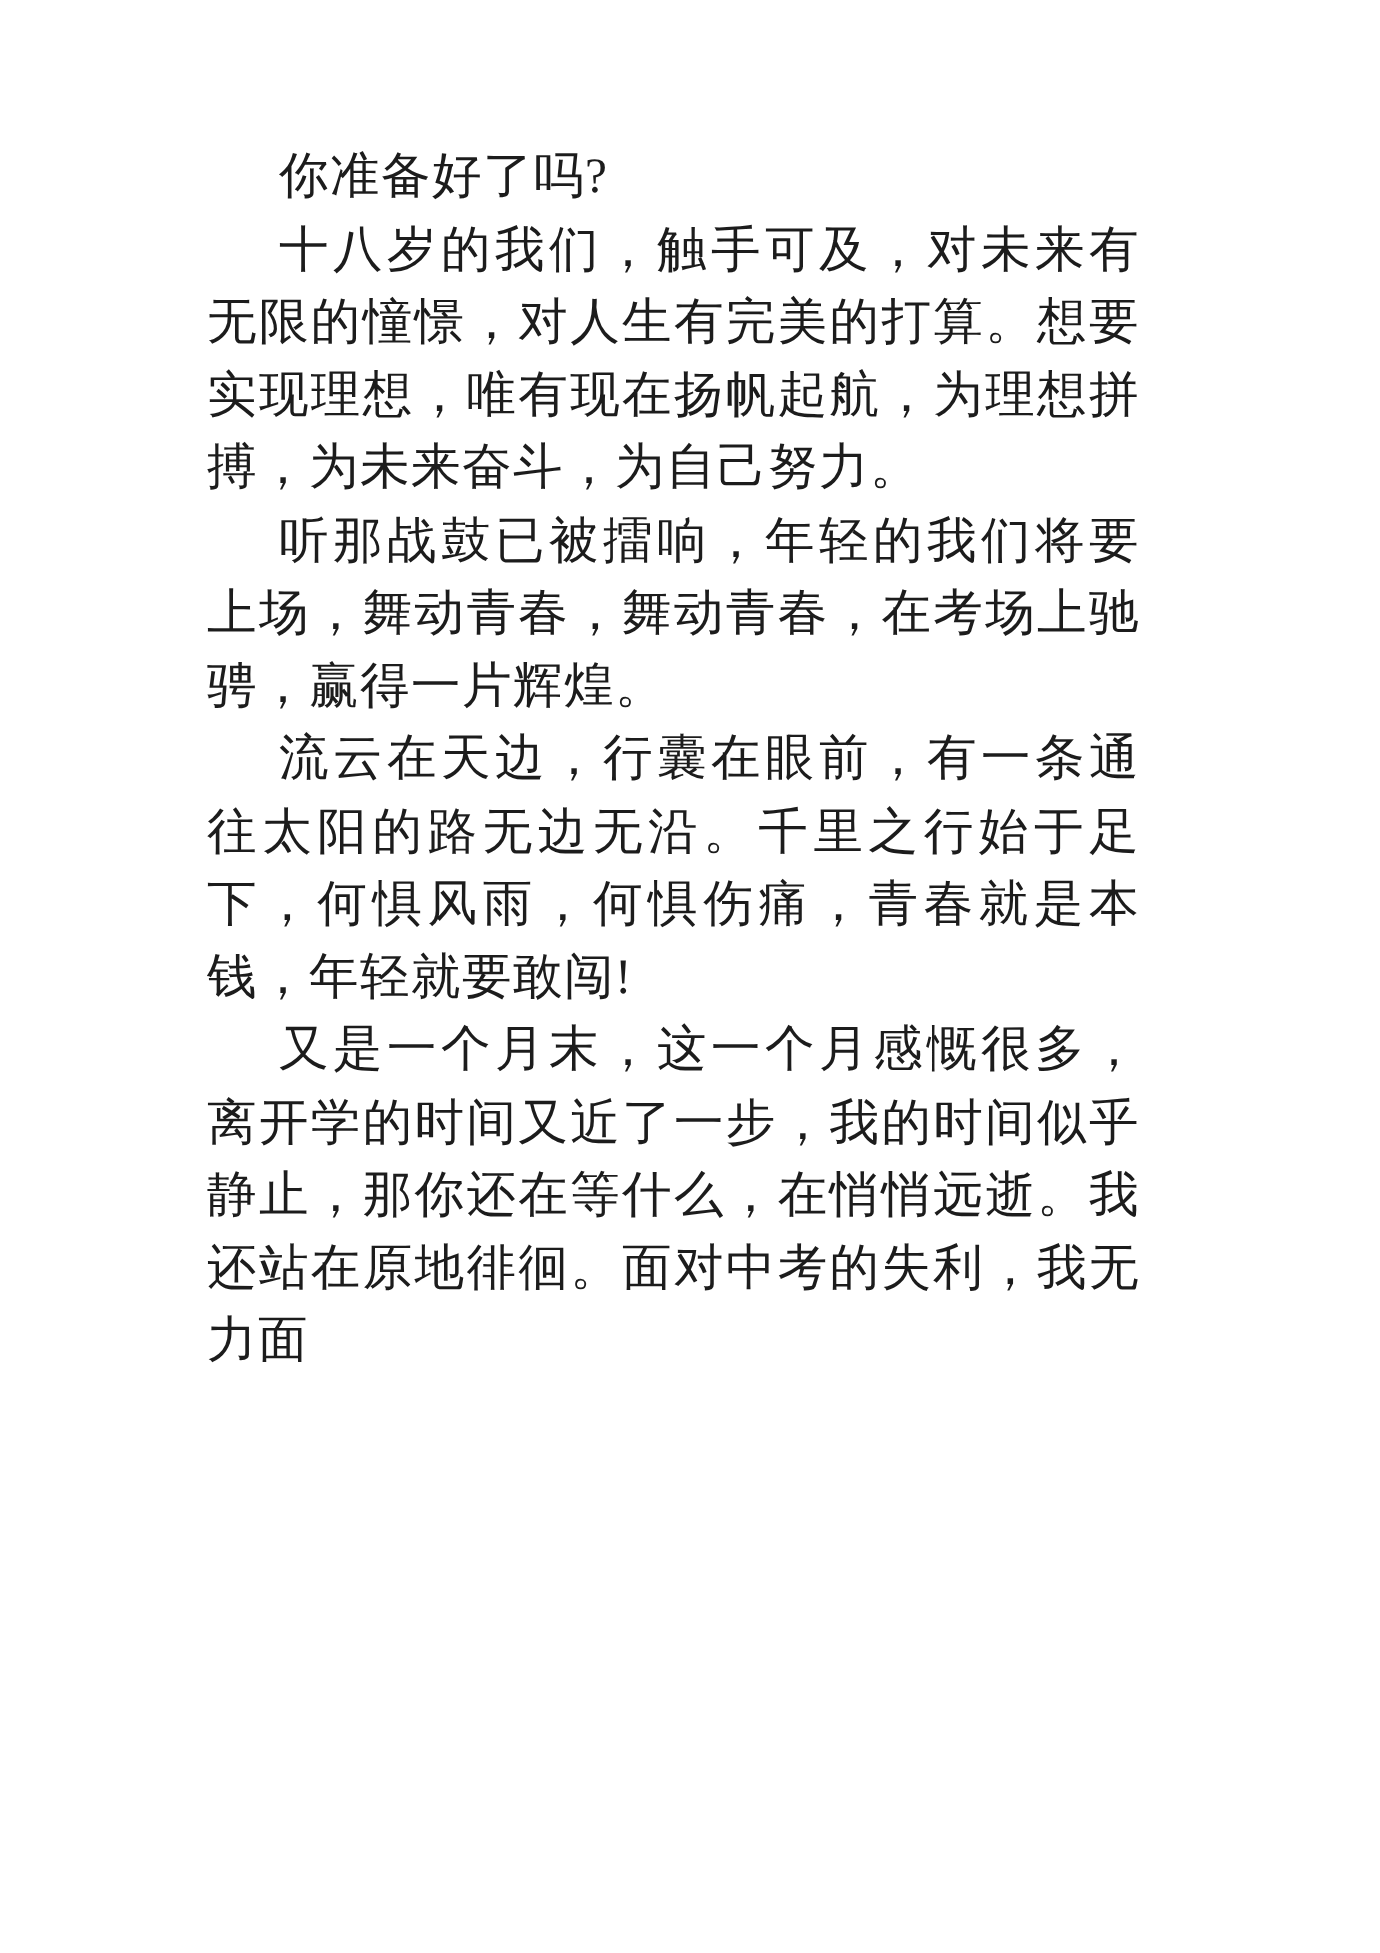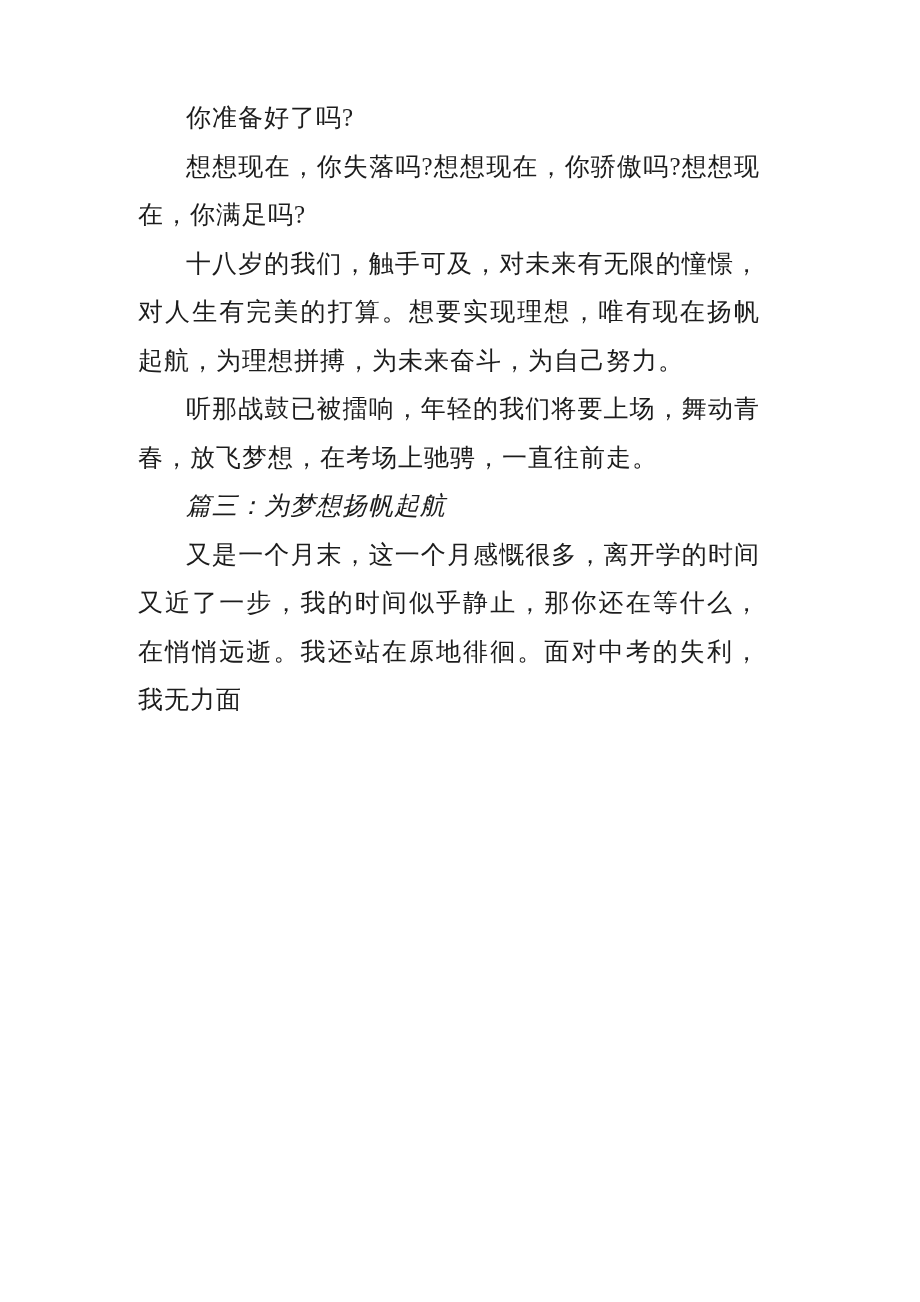--- a/index.html
+++ b/index.html
@@ -18,37 +18,36 @@
   .doc-body {
     position: absolute;
     top: 94px;
     left: 138px;
     width: 622px;
     color: #1c1c1c;
   }
   .doc-body p {
     margin: 0;
     padding: 0;
-    font-size: 25px;
+    font-size: 33px;
     line-height: 48.5px;
     text-indent: 48px;
     text-align: justify;
     letter-spacing: 1px;
     word-break: break-all;
   }
   .doc-body p.heading {
     font-style: italic;
     text-align: left;
   }
 </style>
 </head>
 <body>
 
 <div class="page">
   <div class="doc-body">
     <p>你准备好了吗?</p>
-    <p>想想现在，你失落吗?想想现在，你骄傲吗?想想现在，你满足吗?</p>
     <p>十八岁的我们，触手可及，对未来有无限的憧憬，对人生有完美的打算。想要实现理想，唯有现在扬帆起航，为理想拼搏，为未来奋斗，为自己努力。</p>
-    <p>听那战鼓已被擂响，年轻的我们将要上场，舞动青春，放飞梦想，在考场上驰骋，一直往前走。</p>
-    <p class="heading">篇三：为梦想扬帆起航</p>
+    <p>听那战鼓已被擂响，年轻的我们将要上场，舞动青春，舞动青春，在考场上驰骋，赢得一片辉煌。</p>
+    <p>流云在天边，行囊在眼前，有一条通往太阳的路无边无沿。千里之行始于足下，何惧风雨，何惧伤痛，青春就是本钱，年轻就要敢闯!</p>
     <p>又是一个月末，这一个月感慨很多，离开学的时间又近了一步，我的时间似乎静止，那你还在等什么，在悄悄远逝。我还站在原地徘徊。面对中考的失利，我无力面</p>
   </div>
 </div>
 
 </body></html>

